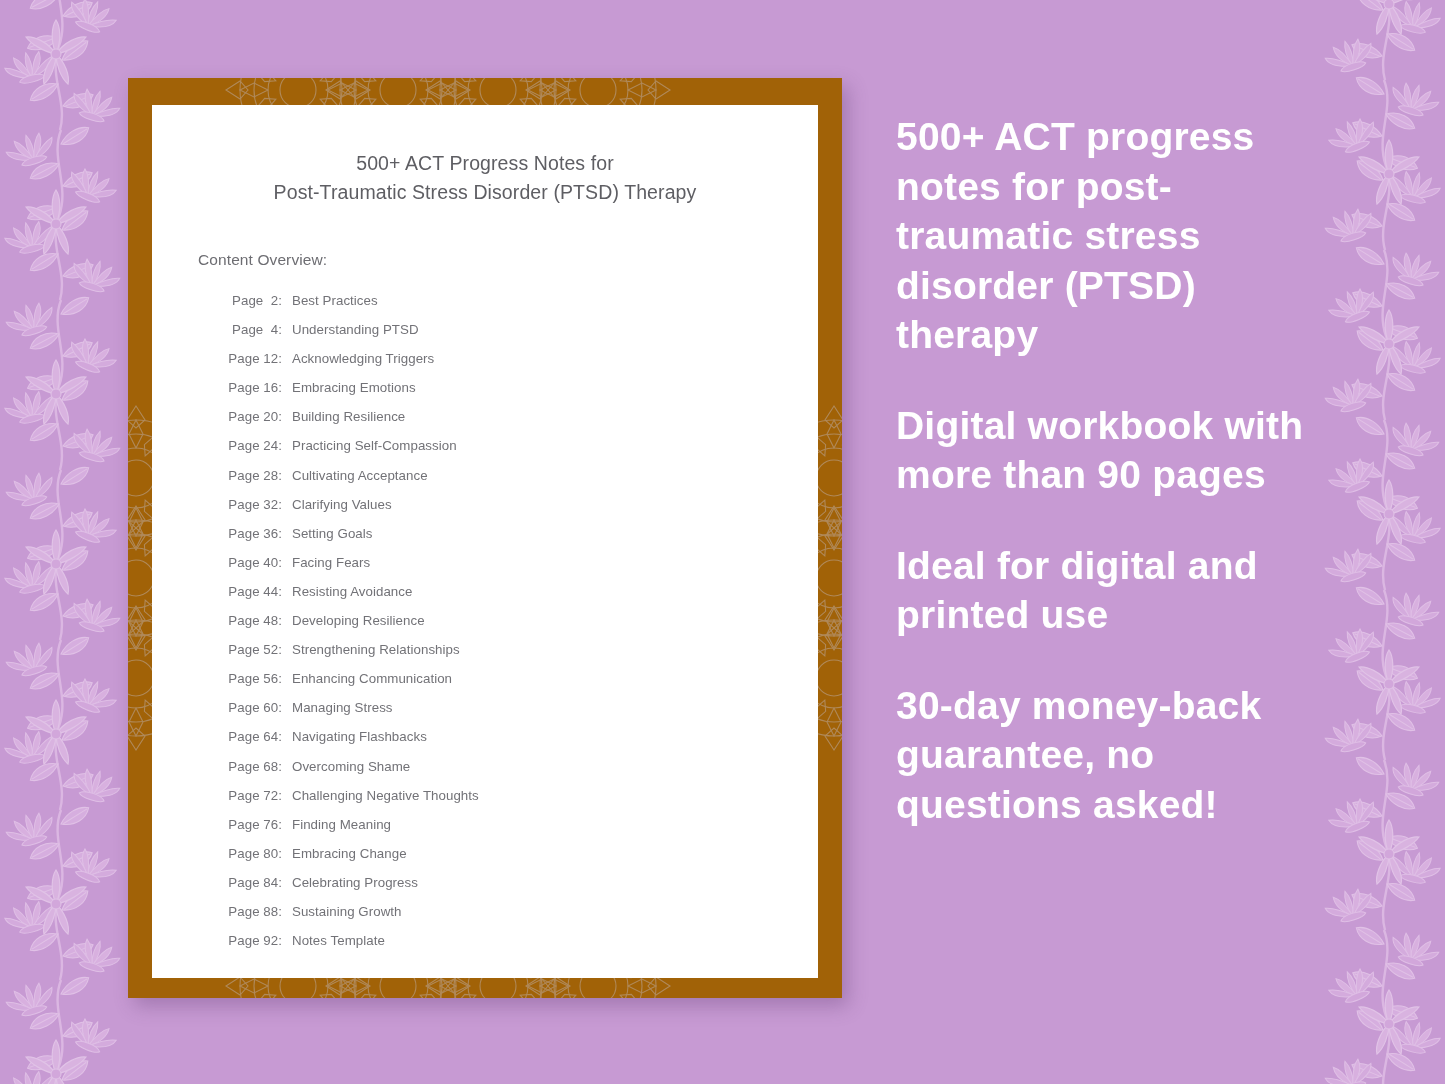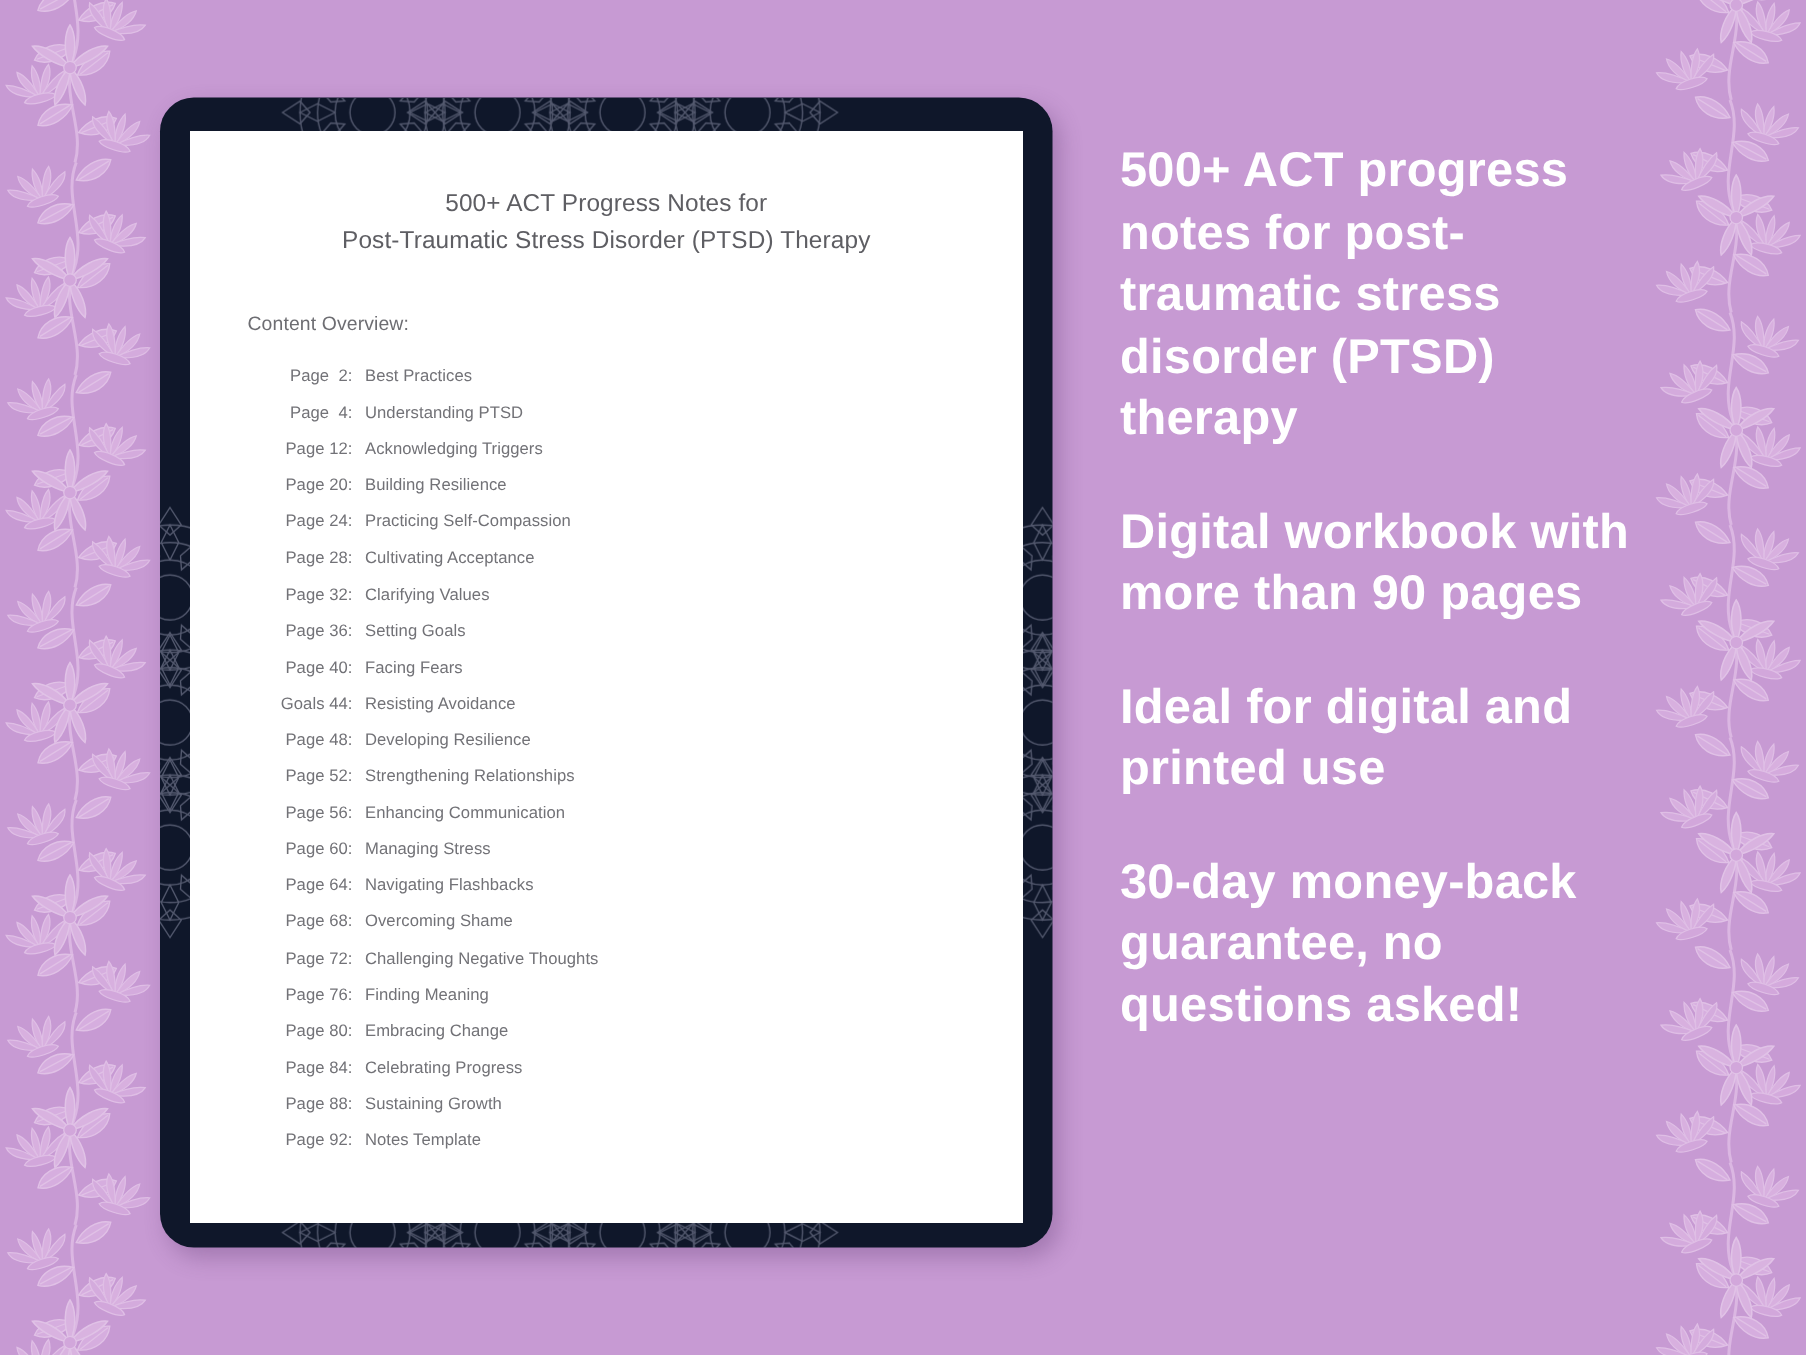--- a/index.html
+++ b/index.html
@@ -23,24 +23,23 @@
   .floral-border.left  { left: 0; }
   .floral-border.right { right: 0; transform: scaleX(-1); }
 
   
   .product-card {
     position: absolute;
     left: 128px;
     top: 78px;
     width: 714px;
     height: 920px;
-    background: #0f172a;
+    background: #a16207;
     box-shadow: 6px 8px 18px rgba(90,55,110,0.33);
     overflow: hidden;
-    border-radius: 27px;
   }
   .card-watermark {
     position: absolute;
     inset: 0;
     opacity: 0.75;
     pointer-events: none;
   }
   .page-sheet {
     position: absolute;
     left: 24px;
@@ -282,20 +281,25 @@
           <span class="toc-page">Page  4:</span>
           <span class="toc-sep"></span>
           <span class="toc-title-txt">Understanding PTSD</span>
         </li>
         <li class="toc-item">
           <span class="toc-page">Page 12:</span>
           <span class="toc-sep"></span>
           <span class="toc-title-txt">Acknowledging Triggers</span>
         </li>
         <li class="toc-item">
+          <span class="toc-page">Page 16:</span>
+          <span class="toc-sep"></span>
+          <span class="toc-title-txt">Embracing Emotions</span>
+        </li>
+        <li class="toc-item">
           <span class="toc-page">Page 20:</span>
           <span class="toc-sep"></span>
           <span class="toc-title-txt">Building Resilience</span>
         </li>
         <li class="toc-item">
           <span class="toc-page">Page 24:</span>
           <span class="toc-sep"></span>
           <span class="toc-title-txt">Practicing Self-Compassion</span>
         </li>
         <li class="toc-item">
@@ -312,21 +316,21 @@
           <span class="toc-page">Page 36:</span>
           <span class="toc-sep"></span>
           <span class="toc-title-txt">Setting Goals</span>
         </li>
         <li class="toc-item">
           <span class="toc-page">Page 40:</span>
           <span class="toc-sep"></span>
           <span class="toc-title-txt">Facing Fears</span>
         </li>
         <li class="toc-item">
-          <span class="toc-page">Goals 44:</span>
+          <span class="toc-page">Page 44:</span>
           <span class="toc-sep"></span>
           <span class="toc-title-txt">Resisting Avoidance</span>
         </li>
         <li class="toc-item">
           <span class="toc-page">Page 48:</span>
           <span class="toc-sep"></span>
           <span class="toc-title-txt">Developing Resilience</span>
         </li>
         <li class="toc-item">
           <span class="toc-page">Page 52:</span>

